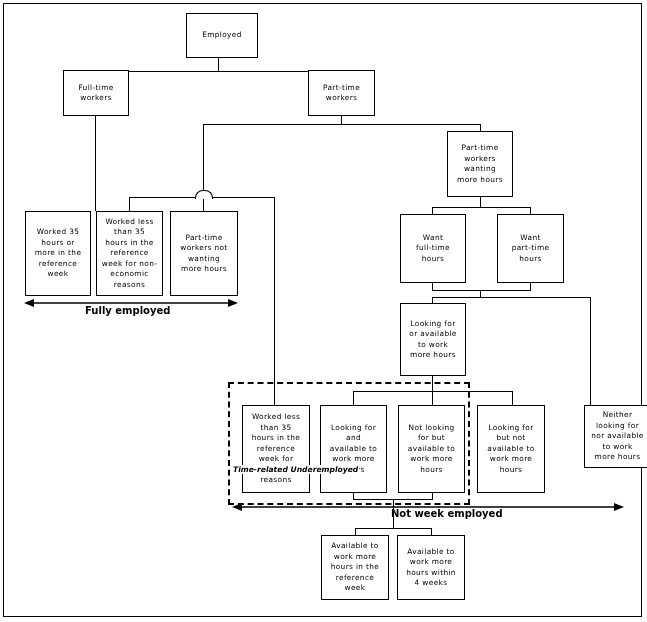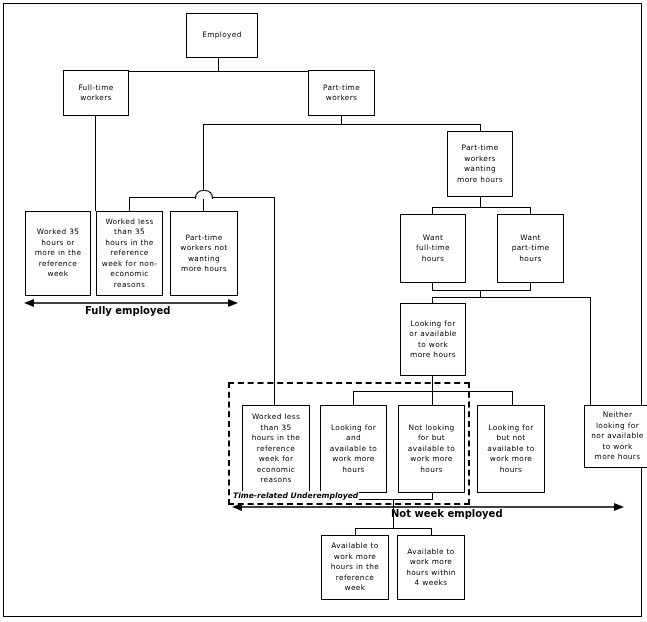--- a/index.html
+++ b/index.html
@@ -144,21 +144,21 @@
 
   <div class="line vline" style="left:353px; top:492px; height:8px;"></div>
   <div class="line hline" style="left:353px; top:499px; width:80px;"></div>
   <div class="line vline" style="left:432px; top:492px; height:8px;"></div>
   <div class="line vline" style="left:393px; top:499px; height:30px;"></div>
   <div class="line hline" style="left:355px; top:528px; width:77px;"></div>
   <div class="line vline" style="left:355px; top:528px; height:7px;"></div>
   <div class="line vline" style="left:431px; top:528px; height:7px;"></div>
 
   <div class="dashbox" style="left:228px; top:382px; width:242px; height:123px;"></div>
-  <div class="caption-italic" style="left:232px; top:491px;">Time-related Underemployed</div>
+  <div class="caption-italic" style="left:232px; top:465px;">Time-related Underemployed</div>
 
   <div class="node" style="left:186px; top:13px; width:72px; height:45px;">
       <span>Employed</span>
     </div>
 
   <div class="node" style="left:63px; top:70px; width:66px; height:46px;">
       <span>Full-time<br>workers</span>
     </div>
 
   <div class="node" style="left:308px; top:70px; width:67px; height:46px;">

